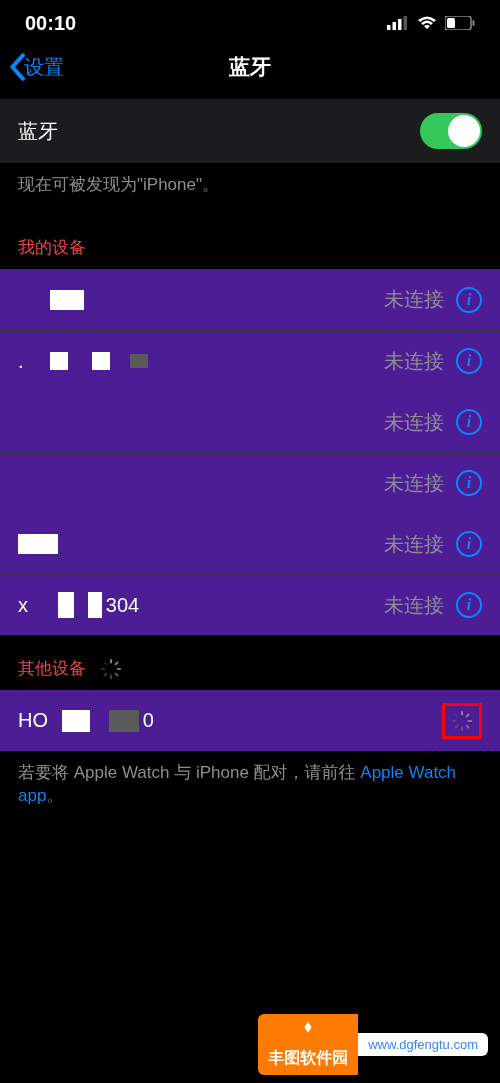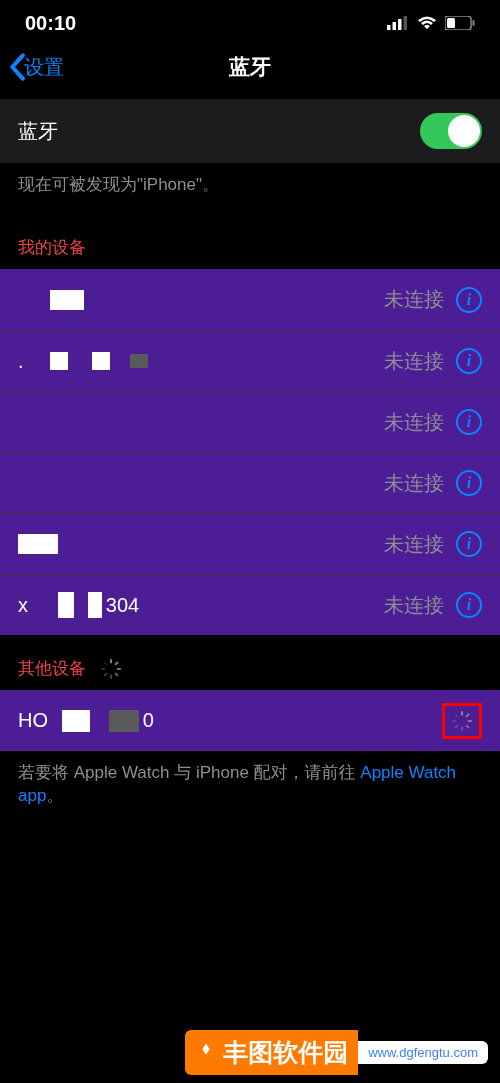--- a/index.html
+++ b/index.html
@@ -132,25 +132,26 @@
     align-items: center;
     justify-content: flex-end;
     padding: 8px 12px;
     background: linear-gradient(to bottom, transparent, rgba(0,0,0,0.6));
   }
   .wm-badge {
     background: #ff7a00;
     color: #fff;
     padding: 6px 10px;
     border-radius: 6px 0 0 6px;
-    font-size: 25px;
+    font-size: 16px;
     font-weight: bold;
     display: flex;
     align-items: center;
     gap: 6px;
+    flex-direction: column;
   }
   .wm-text {
     background: #fff;
     color: #3b82f6;
     padding: 4px 10px;
     border-radius: 0 6px 6px 0;
     font-size: 13px;
     line-height: 1.2;
   }
 </style>

